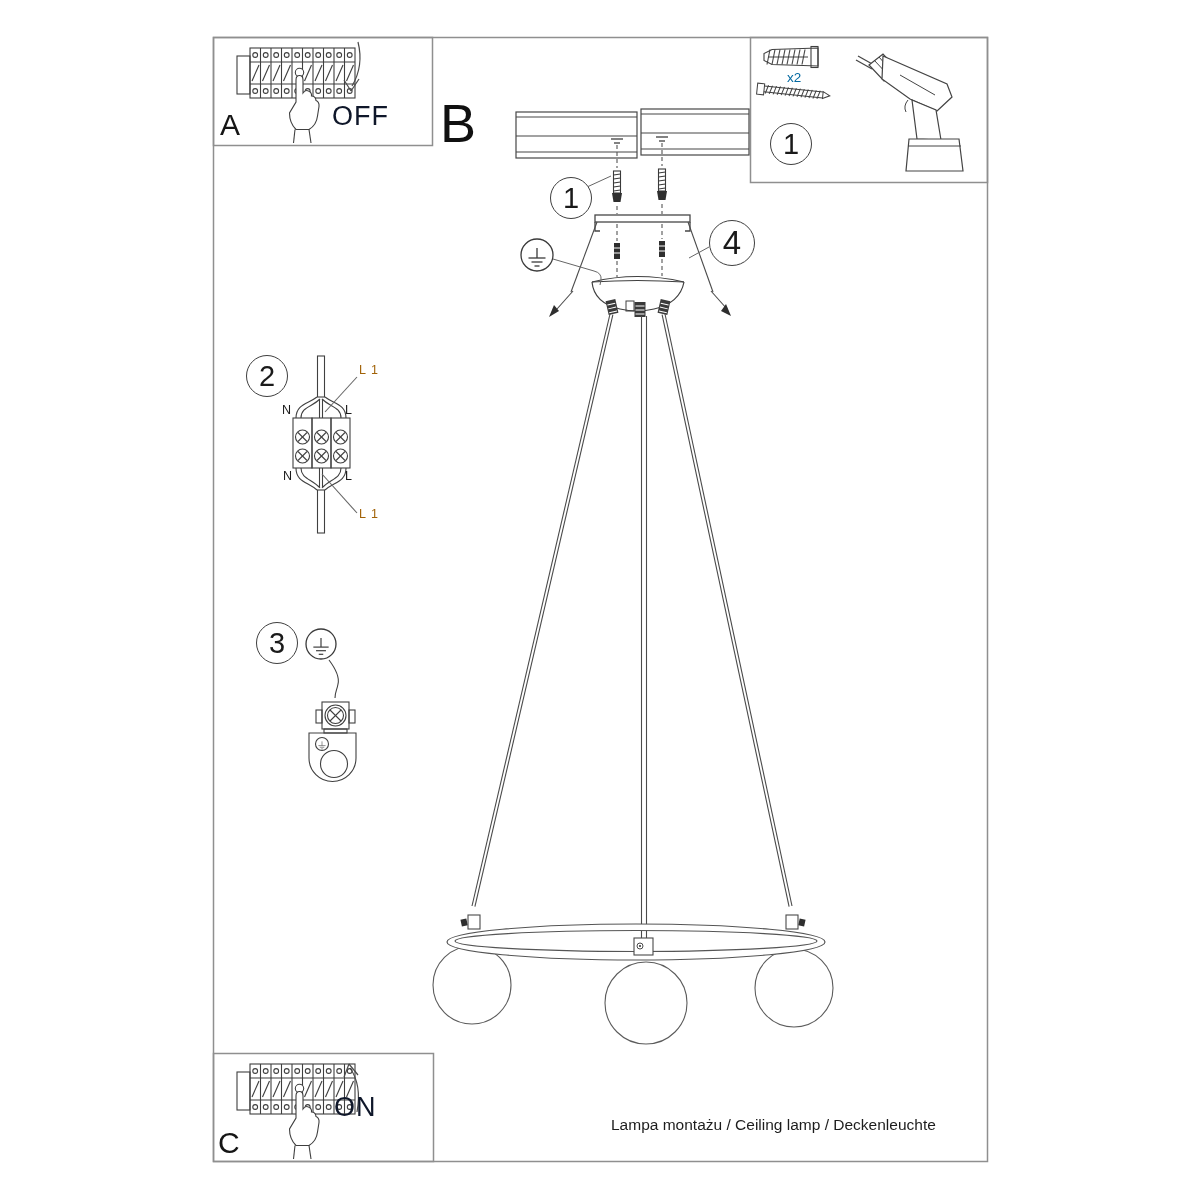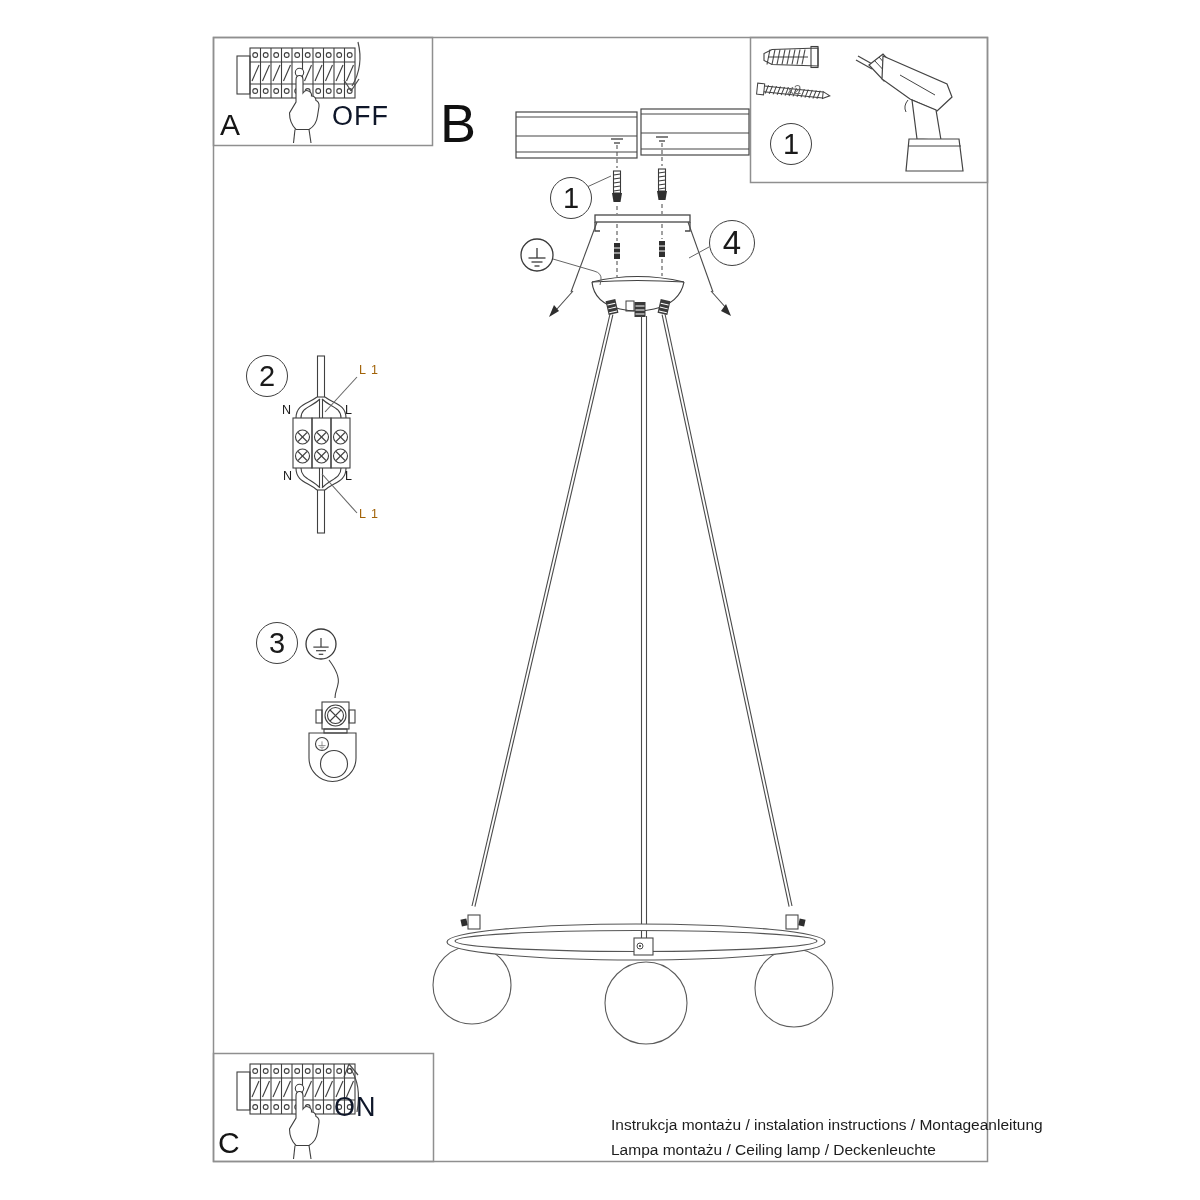--- a/index.html
+++ b/index.html
@@ -10,21 +10,21 @@
   .letter{font-size:30px;color:#151515;}
   .letter-big{font-size:54px;color:#101010;}
   .action{font-size:27px;letter-spacing:1px;color:#0f172a;}
   .callout{position:absolute;border:1.6px solid #3f3f3f;border-radius:50%;
            display:flex;align-items:center;justify-content:center;
            background:#fff;color:#1a1a1a;}
   .co-40{width:40px;height:40px;font-size:29px;}
   .co-44{width:44px;height:44px;font-size:33px;}
   .wire-label{font-size:12.5px;color:#1a1a1a;}
   .l1-label{font-size:12.5px;color:#a16207;letter-spacing:1px;}
-  .qty{font-size:13.5px;color:#737373;margin-top:12px;}
+  .qty{font-size:13.5px;color:#0369a1;}
   .footer{font-size:15.5px;line-height:25px;color:#1d1d1d;white-space:nowrap;}
 </style>
 </head>
 <body>
 
 <div id="page">
 
 <svg id="art" width="1200" height="1200" viewBox="0 0 1200 1200">
 
   <g fill="none" stroke="#8f8f8f" stroke-width="1.5">
@@ -369,17 +369,16 @@
 <span class="abs qty" style="left:787px;top:70px">x2</span>
 
 <span class="abs wire-label" style="left:282px;top:403px">N</span>
 <span class="abs wire-label" style="left:345px;top:403px">L</span>
 <span class="abs wire-label" style="left:283px;top:469px">N</span>
 <span class="abs wire-label" style="left:345px;top:469px">L</span>
 <span class="abs l1-label" style="left:359px;top:363px">L 1</span>
 <span class="abs l1-label" style="left:359px;top:507px">L 1</span>
 
 <div class="abs footer" style="left:611px;top:1112px">
-  <div>Instrukcja montażu / instalation instructions / Montageanleitung</div>
   <div>Lampa montażu / Ceiling lamp / Deckenleuchte</div>
 </div>
 
 </div>
 
 </body></html>

